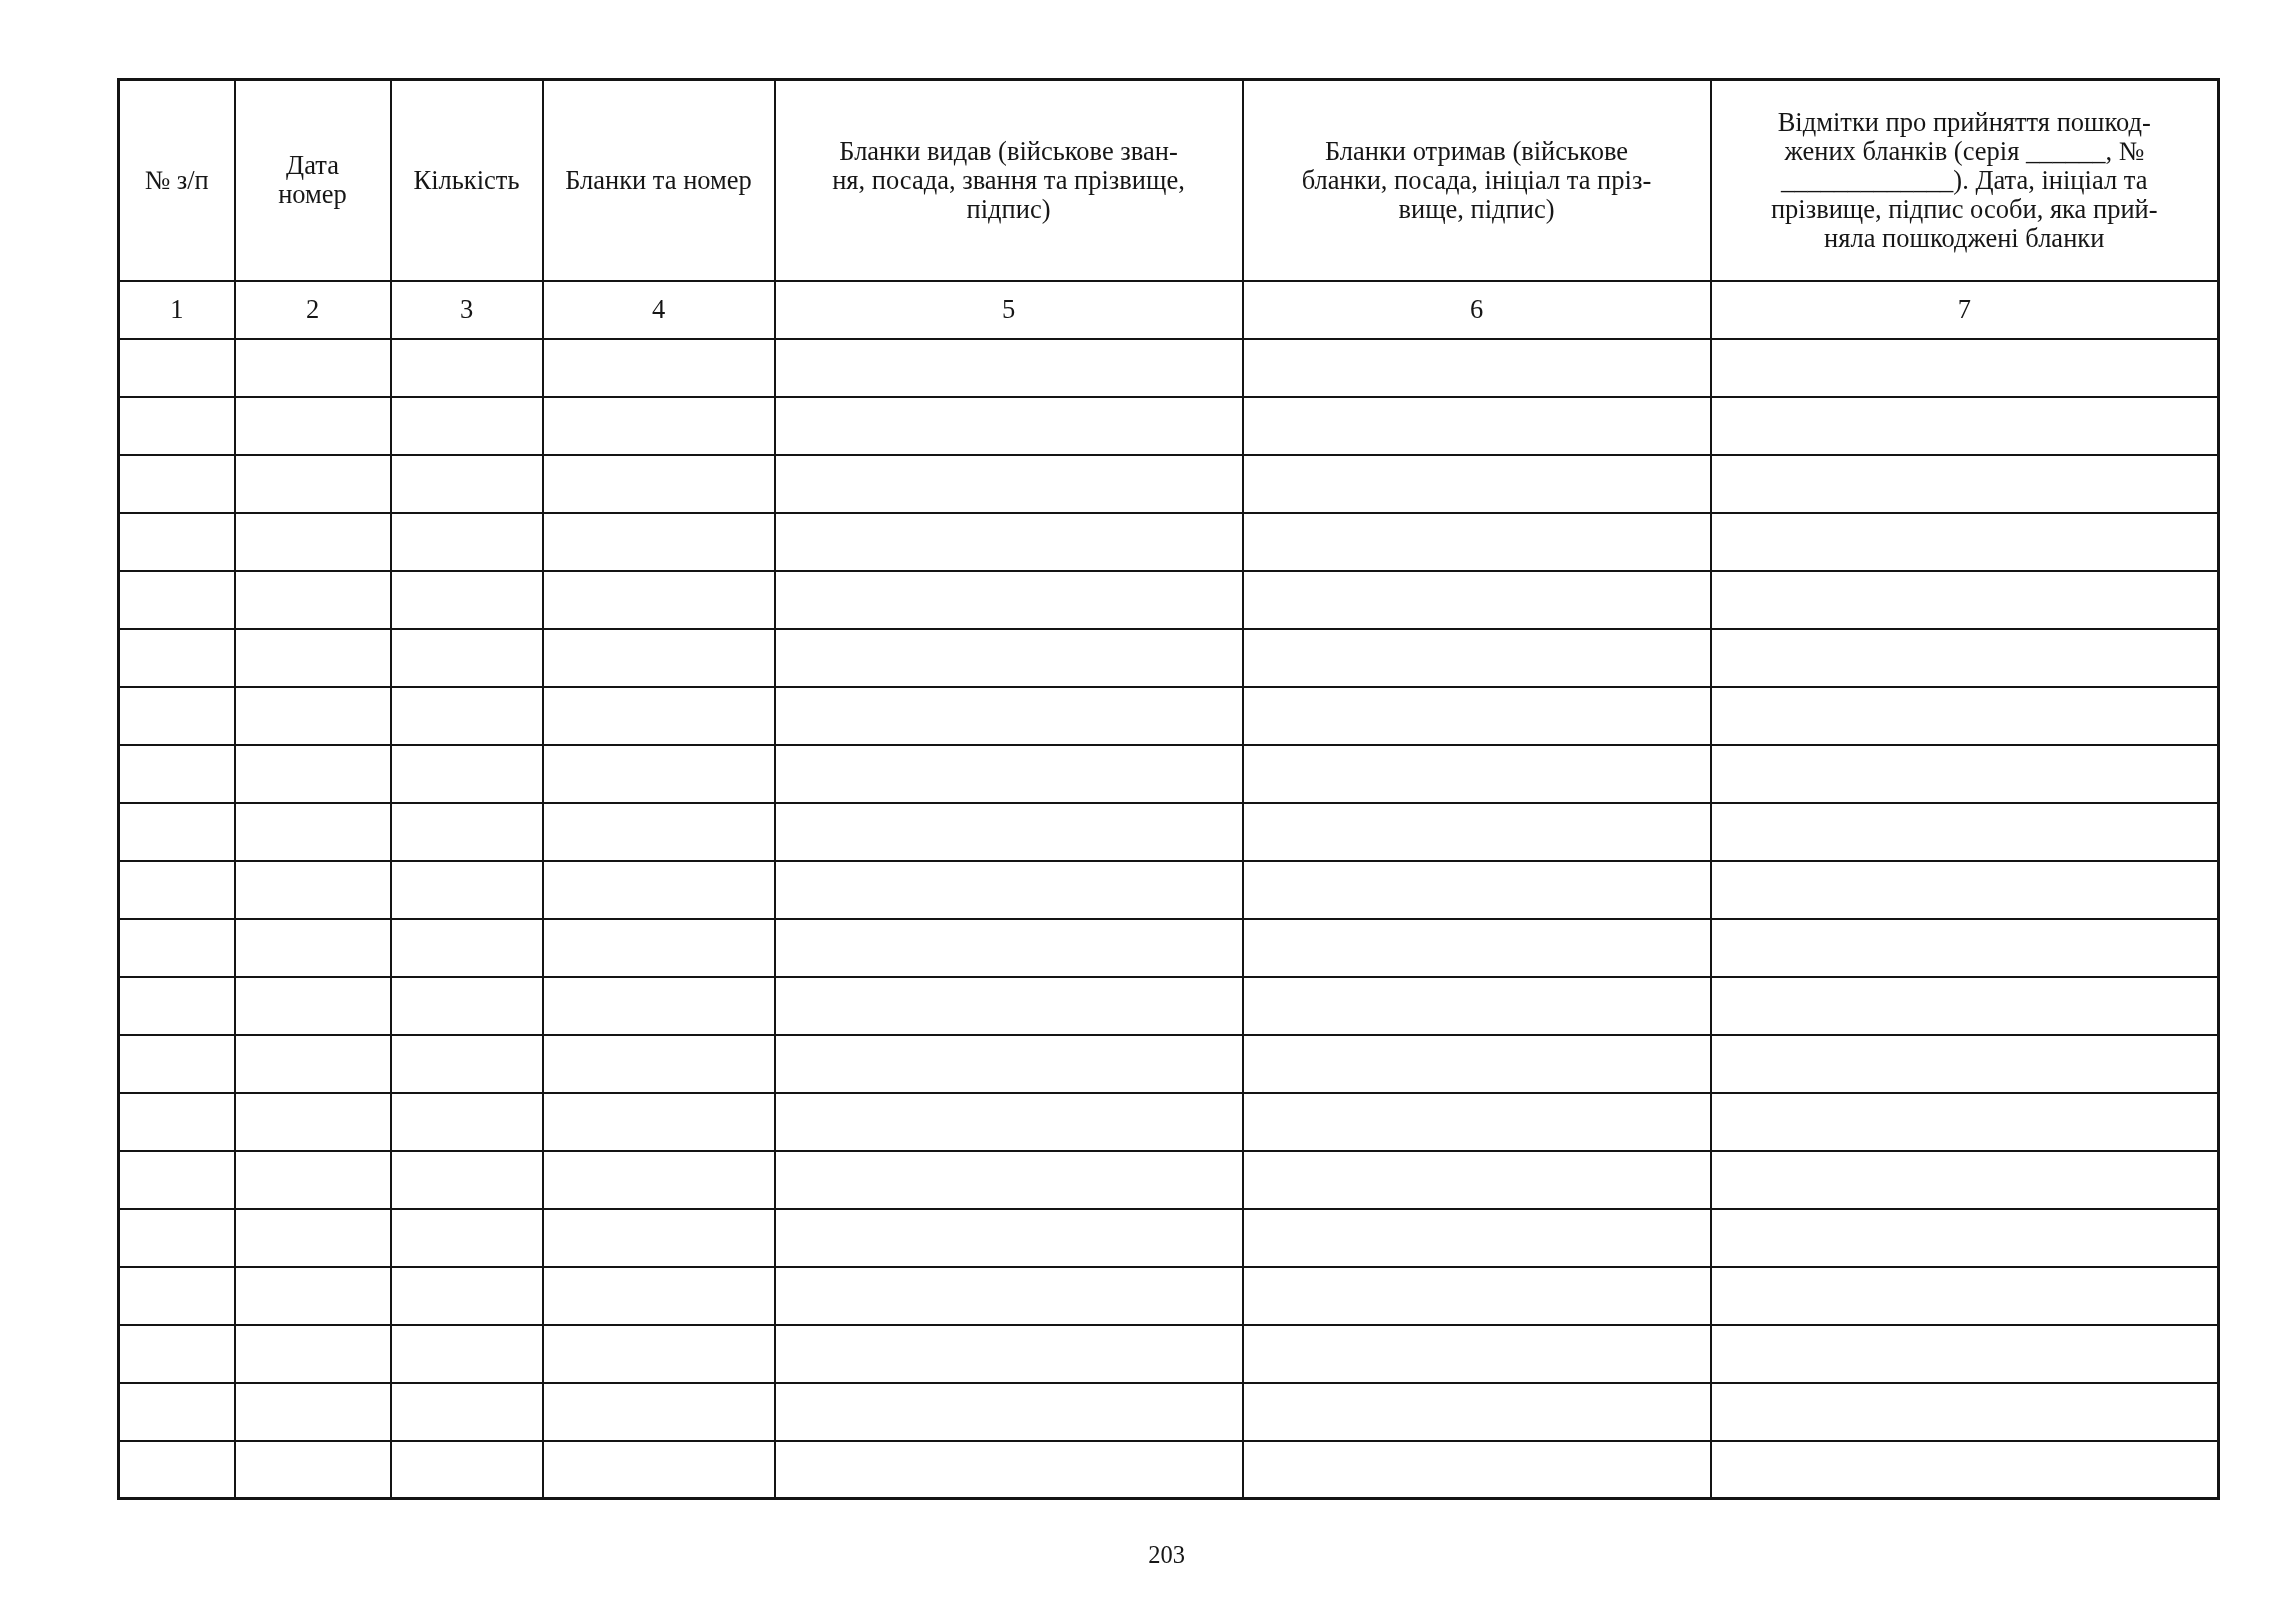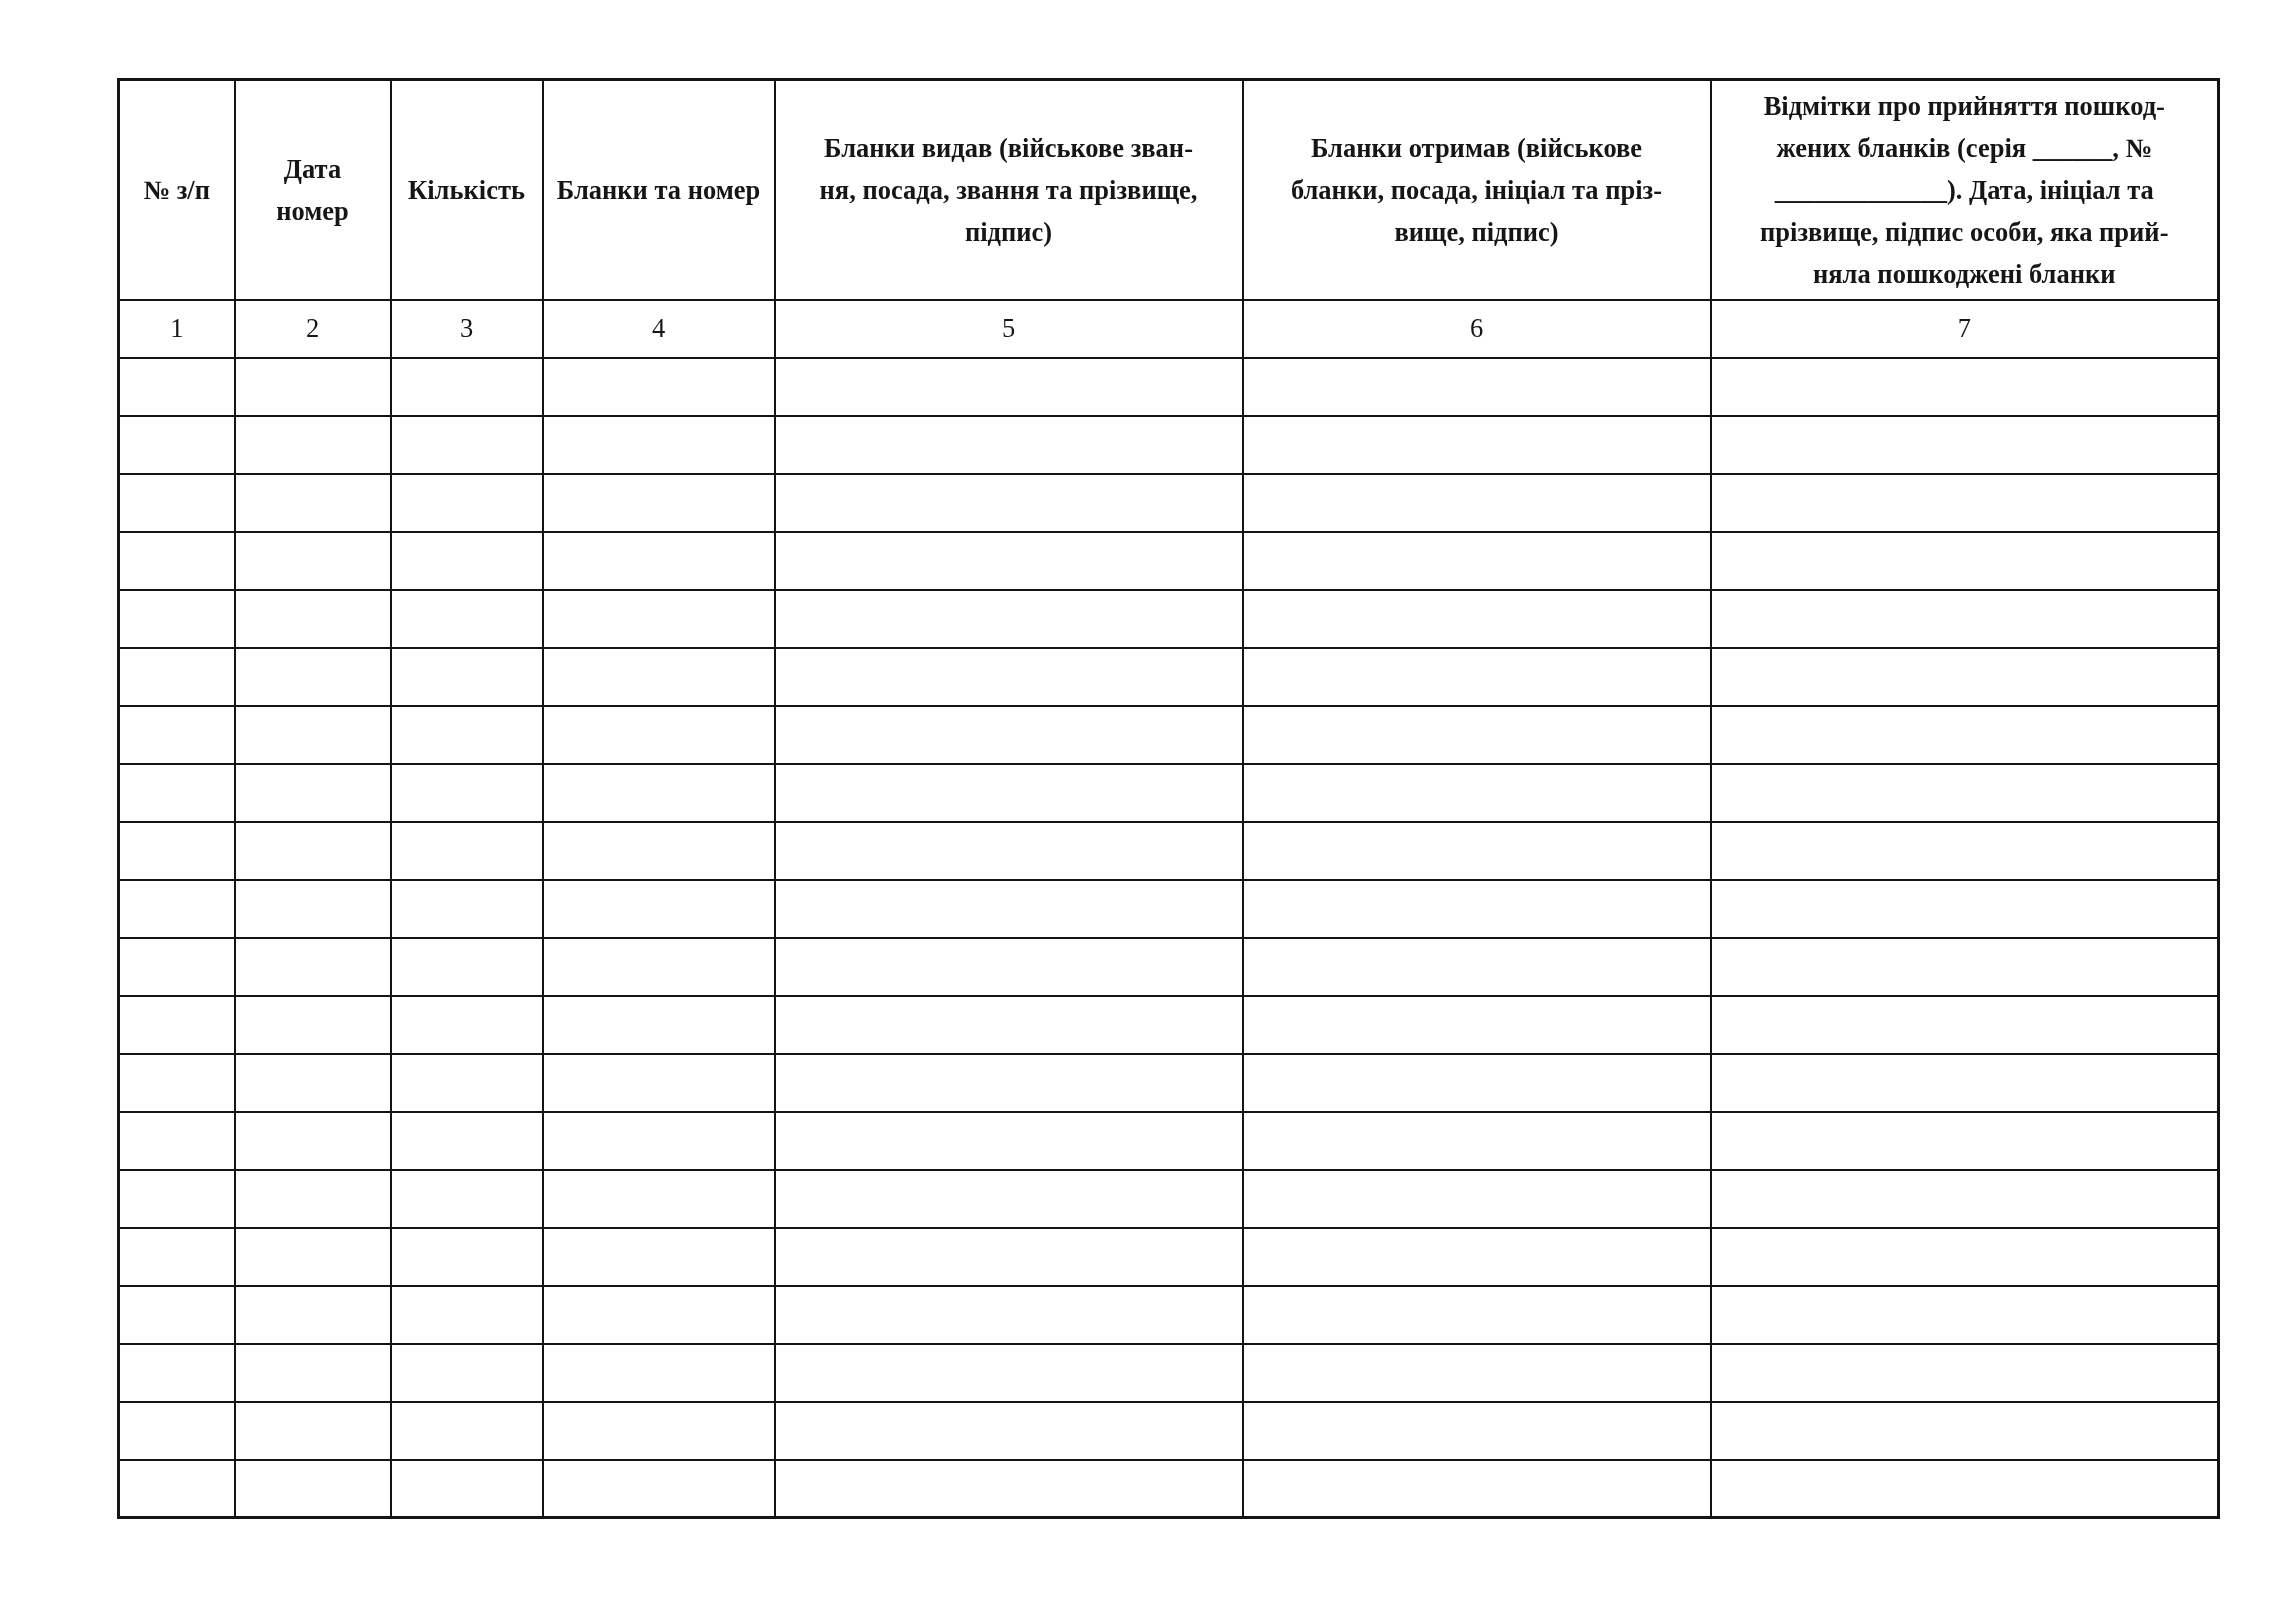--- a/index.html
+++ b/index.html
@@ -31,24 +31,23 @@
   table.registry td {
     border: 2.9px solid #141414;
     vertical-align: middle;
     text-align: center;
     font-weight: normal;
     background: #ffffff;
   }
   tr.header-row { height: 201px; }
   tr.header-row th {
     font-size: 26.5px;
-    line-height: 42px;
+    line-height: 29px;
     white-space: pre-line;
     padding: 3.9px 5.9px;
-    font-weight: bold;
   }
   tr.number-row { height: 58px; }
   tr.number-row td {
     font-size: 26.5px;
     line-height: 29px;
   }
   tbody tr.body-row { height: 58px; }
   tbody tr.body-row td { font-size: 25.5px; }
   .page-number {
     position: absolute;
@@ -281,15 +280,16 @@
           <td></td>
           <td></td>
           <td></td>
           <td></td>
           <td></td>
           <td></td>
         </tr>
       </tbody>
   </table>
 
+  <div class="page-number">203</div>
 
 </div>
 
 
 </body></html>

